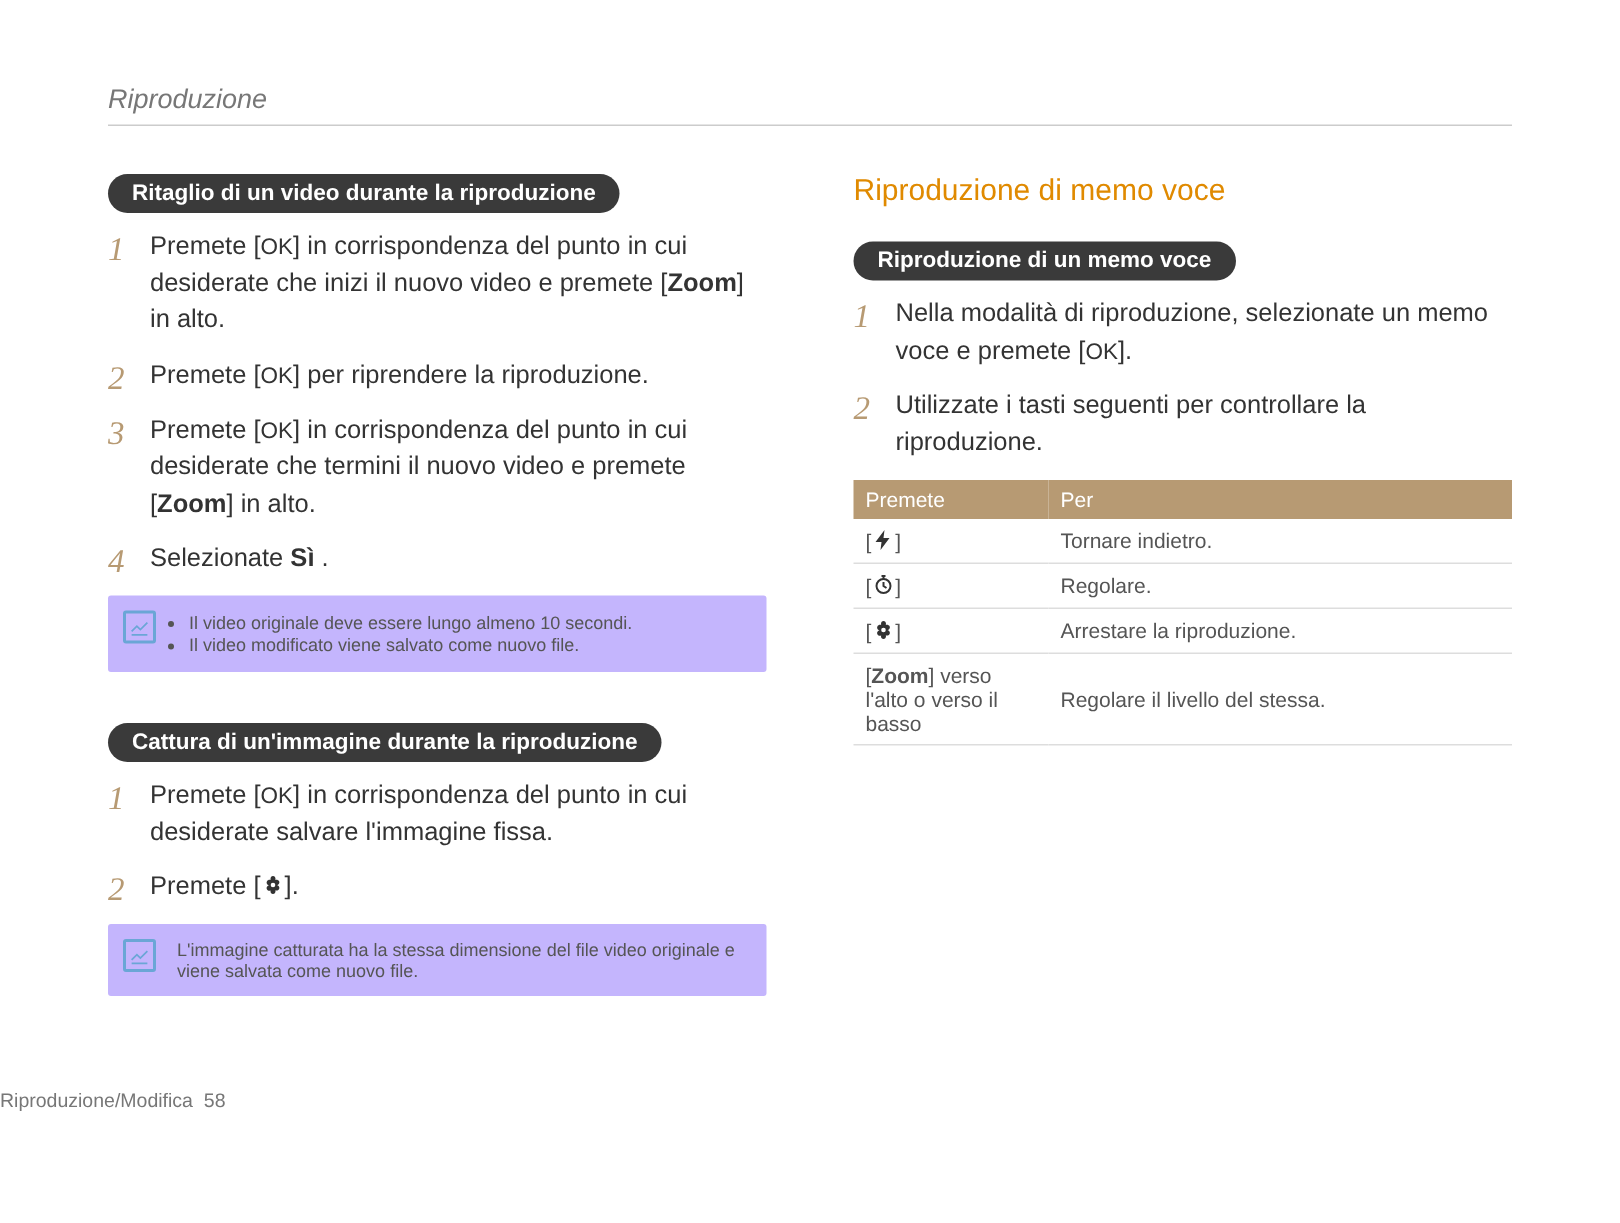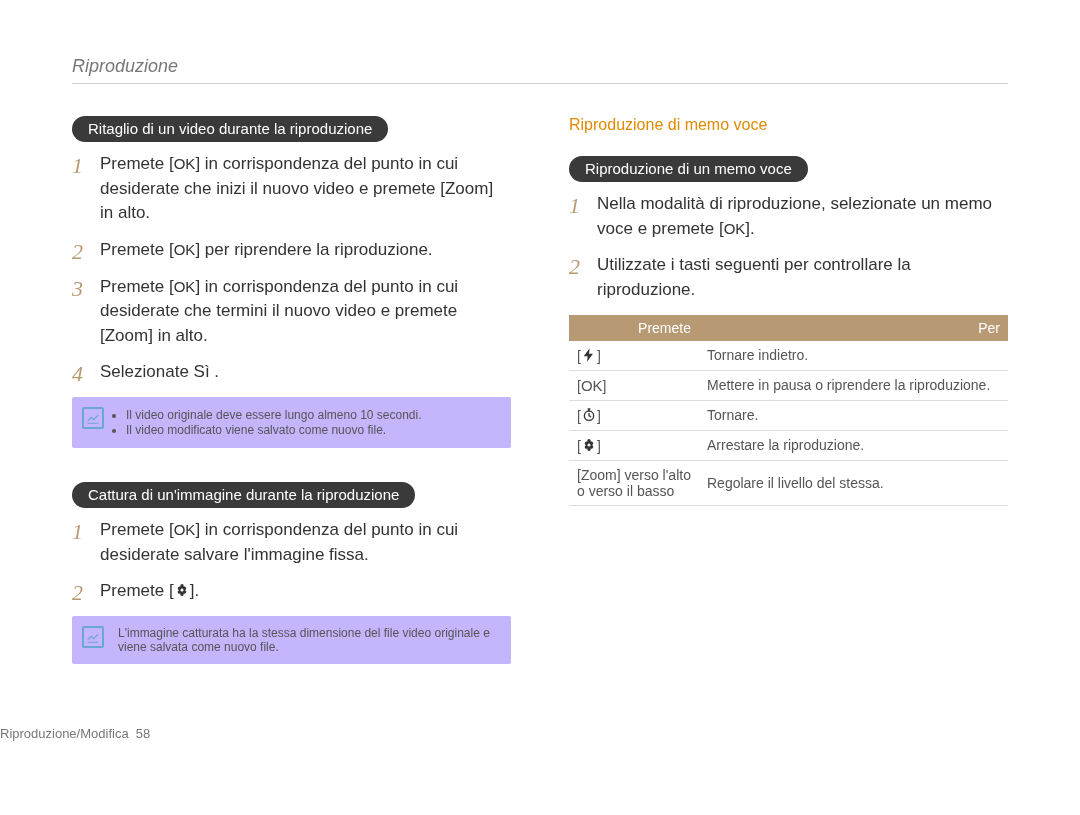--- a/index.html
+++ b/index.html
@@ -1,36 +1,36 @@
 <!DOCTYPE html>
 <html><head>
 <meta charset="utf-8">
 <style>
   * { box-sizing: border-box; margin: 0; padding: 0; }
   html, body { width: 1080px; height: 815px; background: #ffffff; font-family: Arial, Helvetica, sans-serif; color: #333; }
   .page { width: 1080px; height: 767px; padding: 56px 72px 28px 72px; position: relative; }
   .breadcrumb { font-style: italic; color: #777; font-size: 18px; margin-bottom: 6px; border-bottom: 1px solid #ccc; padding-bottom: 6px; }
   .columns { display: flex; gap: 58px; margin-top: 32px; }
   .col { flex: 1 1 0; }
-  .pill { display: inline-block; background: #3a3a3a; color: #fff; border-radius: 16px; padding: 4px 16px 5px 16px; font-size: 15px; font-weight: normal; margin-bottom: 10px; }
-  .section-title { color: #e08a00; font-size: 16px; margin-bottom: 22px; font-weight: normal; }
+  .pill { display: inline-block; background: #3a3a3a; color: #fff; border-radius: 16px; padding: 4px 16px 5px 16px; font-size: 15px; font-weight: bold; margin-bottom: 10px; }
+  .section-title { color: #e08a00; font-size: 20px; margin-bottom: 22px; font-weight: normal; }
   ol.steps { list-style: none; counter-reset: step; margin-left: 0; }
   ol.steps > li { position: relative; padding-left: 28px; font-size: 17px; line-height: 1.45; color: #333; margin-bottom: 12px; }
   ol.steps > li .num { position: absolute; left: 0; top: -2px; font-style: italic; font-size: 22px; color: #b79a73; font-weight: normal; font-family: serif; }
   .ok-btn { display: inline-block; font-weight: normal; font-size: 15px; vertical-align: baseline; }
   .icon { display: inline-block; width: 16px; height: 16px; vertical-align: -2px; }
   .icon svg { width: 16px; height: 16px; }
   .note-box { background: #c4b5fd; border-radius: 2px; padding: 10px 12px 10px 46px; position: relative; font-size: 12px; color: #555; margin-top: 12px; }
   .note-box .note-icon { position: absolute; left: 10px; top: 10px; width: 22px; height: 22px; border: 2px solid #6aa6d6; color: #6aa6d6; border-radius: 2px; display: flex; align-items: center; justify-content: center; transform: rotate(0deg); }
   .note-box .note-icon svg { width: 14px; height: 14px; }
   .note-box ul { list-style: disc; margin-left: 8px; }
   .note-box ul li { margin: 1px 0; }
-  .strong { font-weight: normal; }
+  .strong { font-weight: bold; }
   table.controls { width: 100%; border-collapse: collapse; margin-top: 10px; font-size: 14px; }
-  table.controls th { background: #b79a73; color: #fff; text-align: right; padding: 5px 8px; font-weight: normal; }
+  table.controls th { background: #b79a73; color: #fff; text-align: left; padding: 5px 8px; font-weight: normal; }
   table.controls td { padding: 6px 8px; border-bottom: 1px solid #ddd; color: #555; vertical-align: middle; }
   table.controls td:first-child { width: 130px; }
   .footer { position: absolute; bottom: 26px; left: 0; right: 0; text-align: left; font-size: 13px; color: #777; }
   .gap { height: 34px; }
 </style>
 </head>
 <body>
 
 <div class="page">
   <div class="breadcrumb">Riproduzione</div>
@@ -117,29 +117,25 @@
           </tr>
         </thead>
         <tbody>
           <tr>
             <td>[<span class="icon"><svg viewBox="0 0 24 24">
                     <path d="M13 2L4 14h6l-1 8 9-12h-6l1-8z" fill="#333"></path>
                   </svg></span>]</td>
             <td>Tornare indietro.</td>
           </tr>
           <tr>
-            <td>[<span class="ok-btn">OK</span>]</td>
-            <td>Mettere in pausa o riprendere la riproduzione.</td>
-          </tr>
-          <tr>
             <td>[<span class="icon"><svg viewBox="0 0 24 24">
                     <circle cx="12" cy="13" r="7" fill="none" stroke="#333" stroke-width="2"></circle>
                     <path d="M12 9v4l3 2M10 3h4M12 3v3" fill="none" stroke="#333" stroke-width="2"></path>
                   </svg></span>]</td>
-            <td>Tornare.</td>
+            <td>Regolare.</td>
           </tr>
           <tr>
             <td>[<span class="icon"><svg viewBox="0 0 24 24">
                     <path d="M12 3c1.5 0 2.5 1.3 2.5 2.8 0 .4-.1.8-.2 1.1 1.3-.6 3-.1 3.7 1.2.8 1.3.3 3-1 3.7-.4.2-.7.3-1.1.3.4.1.8.2 1.1.4 1.3.8 1.8 2.4 1 3.7-.8 1.3-2.4 1.8-3.7 1 .1.4.2.7.2 1.1 0 1.5-1 2.7-2.5 2.7S9.5 20 9.5 18.5c0-.4.1-.8.2-1.1-1.3.8-3 .3-3.7-1-.8-1.3-.3-3 1-3.7.4-.2.7-.3 1.1-.4-.4 0-.8-.1-1.1-.3-1.3-.8-1.8-2.4-1-3.7.8-1.3 2.4-1.8 3.7-1.2-.1-.3-.2-.7-.2-1.1C9.5 4.3 10.5 3 12 3z" fill="#333"></path>
                     <circle cx="12" cy="12" r="2.3" fill="#fff"></circle>
                   </svg></span>]</td>
             <td>Arrestare la riproduzione.</td>
           </tr>
           <tr>
             <td><span>[</span><span class="strong">Zoom</span><span>] verso l'alto o verso il basso</span></td>

